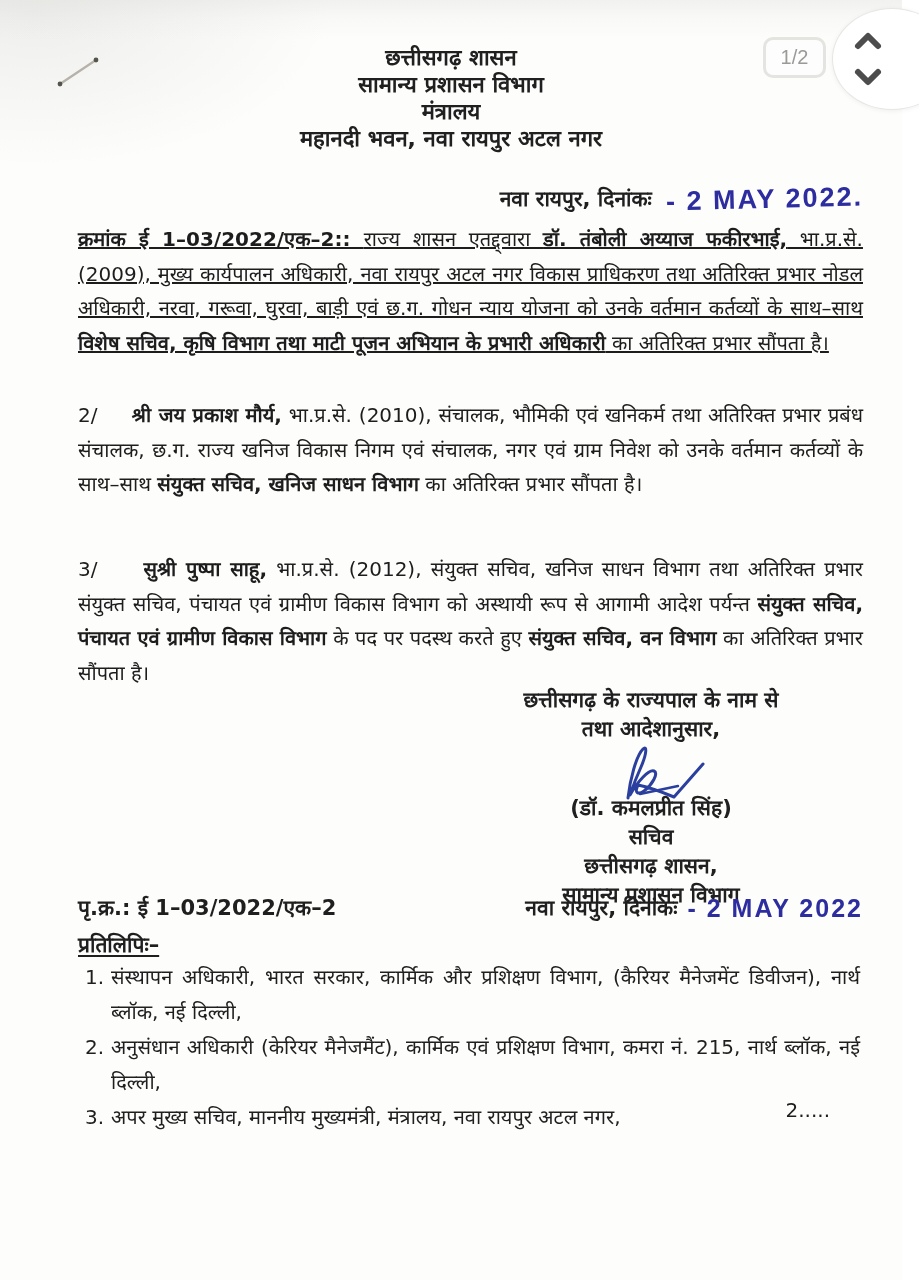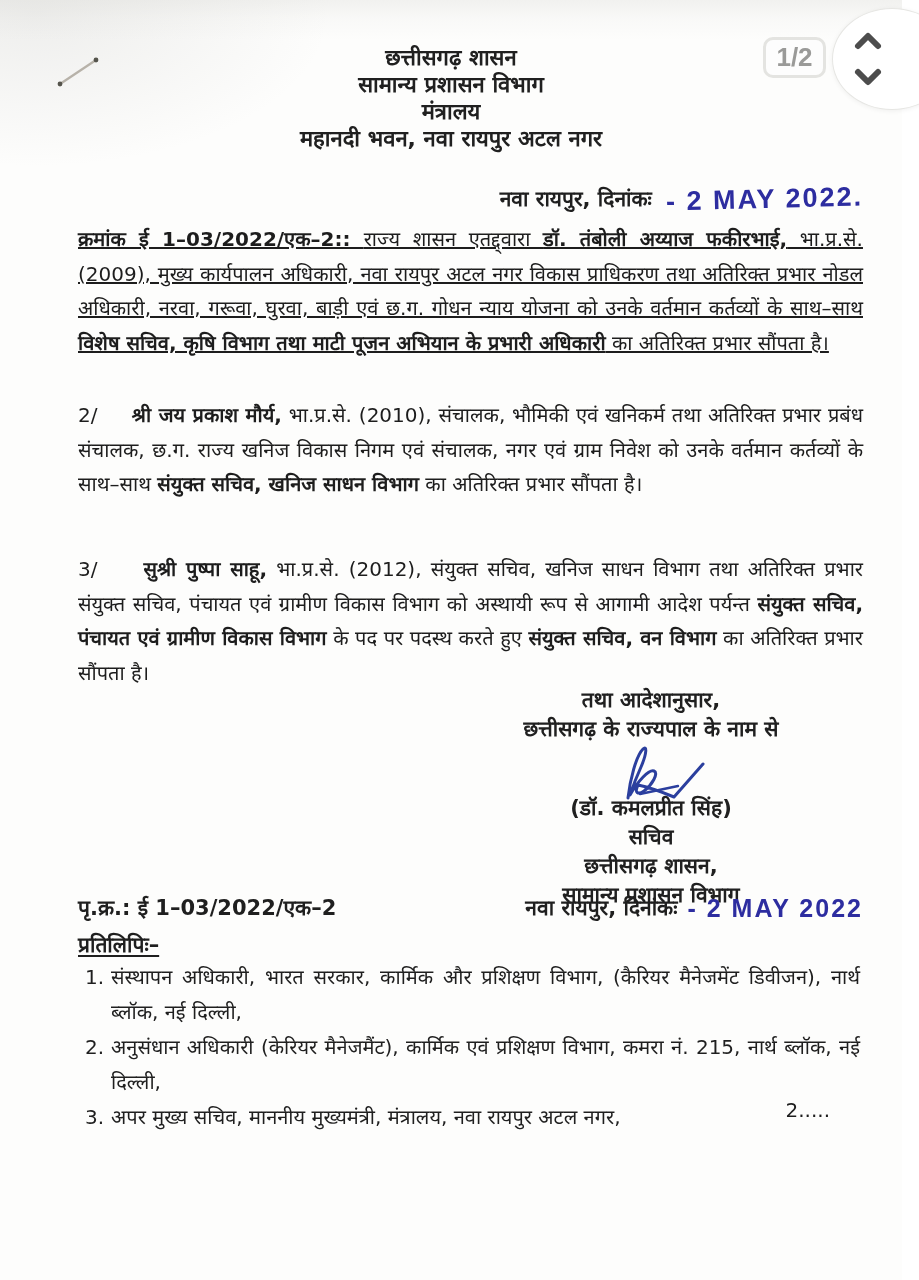--- a/index.html
+++ b/index.html
@@ -72,21 +72,21 @@
   .footer-path {
     top:1147px; left:105px;
     font-family:"Liberation Serif", serif; font-size:13.5px; color:#2a2a2a;
     letter-spacing:0.2px;
   }
   
   .page-badge {
     position:absolute; left:763px; top:37px; width:63px; height:41px;
     border:3px solid #e4e4e1; border-radius:10px; background:#fdfdfd;
     display:flex; align-items:center; justify-content:center;
-    font-family:"Liberation Sans", sans-serif; font-size:26px; color:#9a9a98;font-weight:bold;
+    font-family:"Liberation Sans", sans-serif; font-size:20px; color:#9a9a98;
   }
   .nav-bubble {
     position:absolute; top:8px; right:-50px; width:120px; height:102px;
     background:#ffffff; border:1px solid #e6e6e3; border-radius:50%;
     box-shadow:0 1px 5px rgba(0,0,0,0.06);
   }
   .nav-btn {
     position:absolute; left:14px; width:42px; height:36px;
     display:flex; align-items:center; justify-content:center; cursor:pointer;
   }
@@ -116,22 +116,22 @@
   <div class="abs dateline">
     <span>नवा रायपुर, दिनांकः</span><span class="stamp">- 2 MAY 2022.</span>
   </div>
 
   <div class="abs para p1"><span class="b">क्रमांक ई 1–03/2022/एक–2:: </span><span>राज्य शासन एतद्द्वारा </span><span class="b">डॉ. तंबोली अय्याज फकीरभाई,</span><span> भा.प्र.से. (2009), मुख्य कार्यपालन अधिकारी, नवा रायपुर अटल नगर विकास प्राधिकरण तथा अतिरिक्त प्रभार नोडल अधिकारी, नरवा, गरूवा, घुरवा, बाड़ी एवं छ.ग. गोधन न्याय योजना को उनके वर्तमान कर्तव्यों के साथ–साथ </span><span class="b">विशेष सचिव, कृषि विभाग तथा माटी पूजन अभियान के प्रभारी अधिकारी</span><span> का अतिरिक्त प्रभार सौंपता है।</span></div>
   <div class="abs para p2"><span>2/&nbsp;&nbsp;&nbsp;&nbsp;&nbsp;</span><span class="b">श्री जय प्रकाश मौर्य,</span><span> भा.प्र.से. (2010), संचालक, भौमिकी एवं खनिकर्म तथा अतिरिक्त प्रभार प्रबंध संचालक, छ.ग. राज्य खनिज विकास निगम एवं संचालक, नगर एवं ग्राम निवेश को उनके वर्तमान कर्तव्यों के साथ–साथ </span><span class="b">संयुक्त सचिव, खनिज साधन विभाग</span><span> का अतिरिक्त प्रभार सौंपता है।</span></div>
   <div class="abs para p3"><span>3/&nbsp;&nbsp;&nbsp;&nbsp;&nbsp;</span><span class="b">सुश्री पुष्पा साहू,</span><span> भा.प्र.से. (2012), संयुक्त सचिव, खनिज साधन विभाग तथा अतिरिक्त प्रभार संयुक्त सचिव, पंचायत एवं ग्रामीण विकास विभाग को अस्थायी रूप से आगामी आदेश पर्यन्त </span><span class="b">संयुक्त सचिव, पंचायत एवं ग्रामीण विकास विभाग</span><span> के पद पर पदस्थ करते हुए </span><span class="b">संयुक्त सचिव, वन विभाग</span><span> का अतिरिक्त प्रभार सौंपता है।</span></div>
 
   <div class="abs sigblock">
     <div>
+        <div>छत्तीसगढ़ के राज्यपाल के नाम से</div>
         <div>तथा आदेशानुसार,</div>
-        <div>छत्तीसगढ़ के राज्यपाल के नाम से</div>
       </div>
     <svg class="sig-svg" width="150" height="68" viewBox="0 0 150 68">
       <path d="M46 56 C48 38 54 14 61 7 C65 3 65 11 59 25 C54 36 50 47 48 53
                C56 39 67 27 72 29 C77 31 70 43 62 49 C56 53 52 51 56 43
                C66 45 80 50 92 55 L121 22" fill="none" stroke="#2b3f9e" stroke-width="3" stroke-linecap="round" stroke-linejoin="round"></path>
       <path d="M58 52 L96 44" fill="none" stroke="#2b3f9e" stroke-width="2.4" stroke-linecap="round"></path>
     </svg>
     <div>(डॉ. कमलप्रीत सिंह)</div>
     <div>सचिव</div>
     <div>

